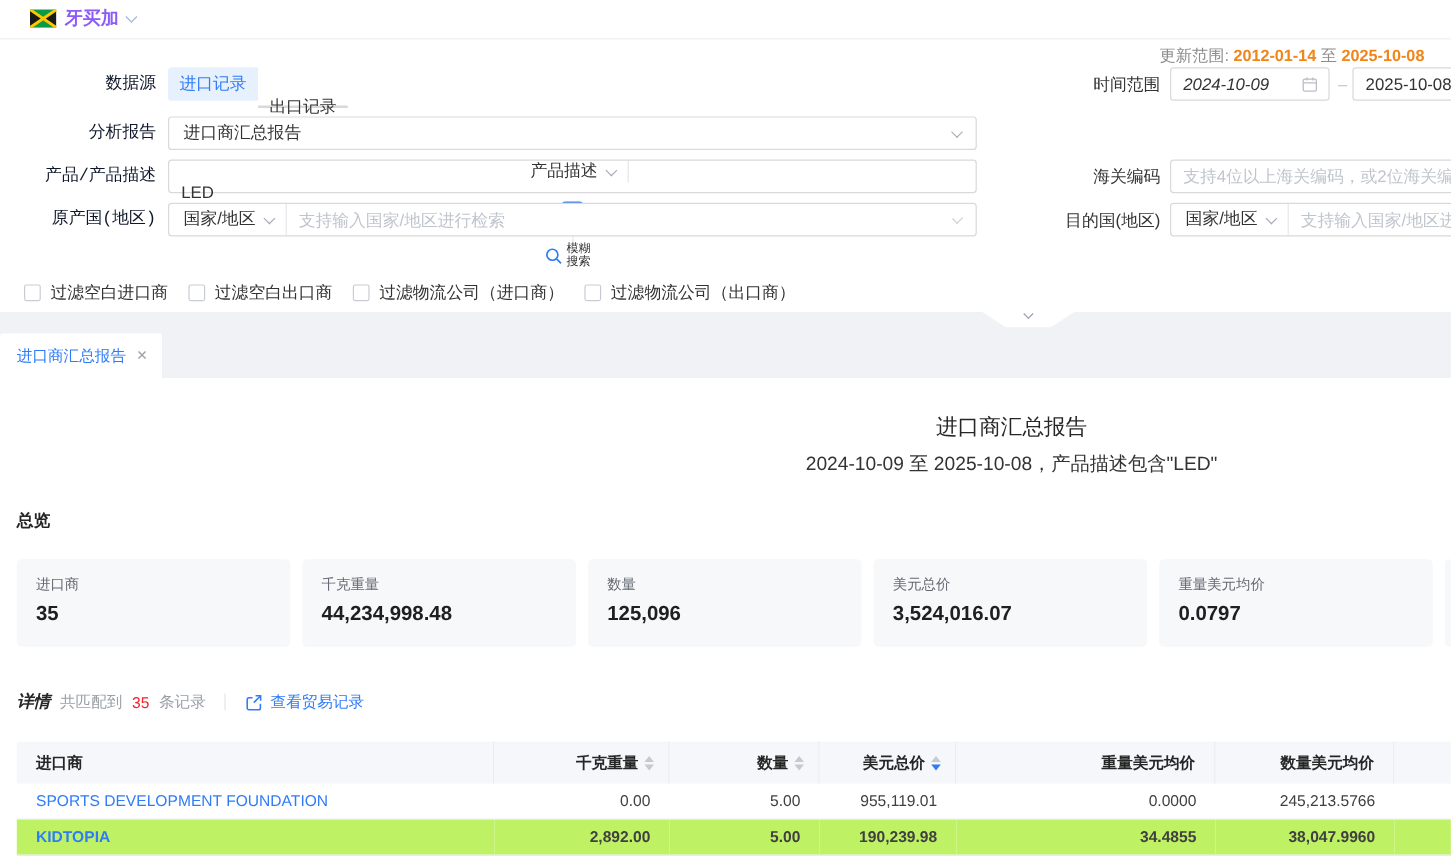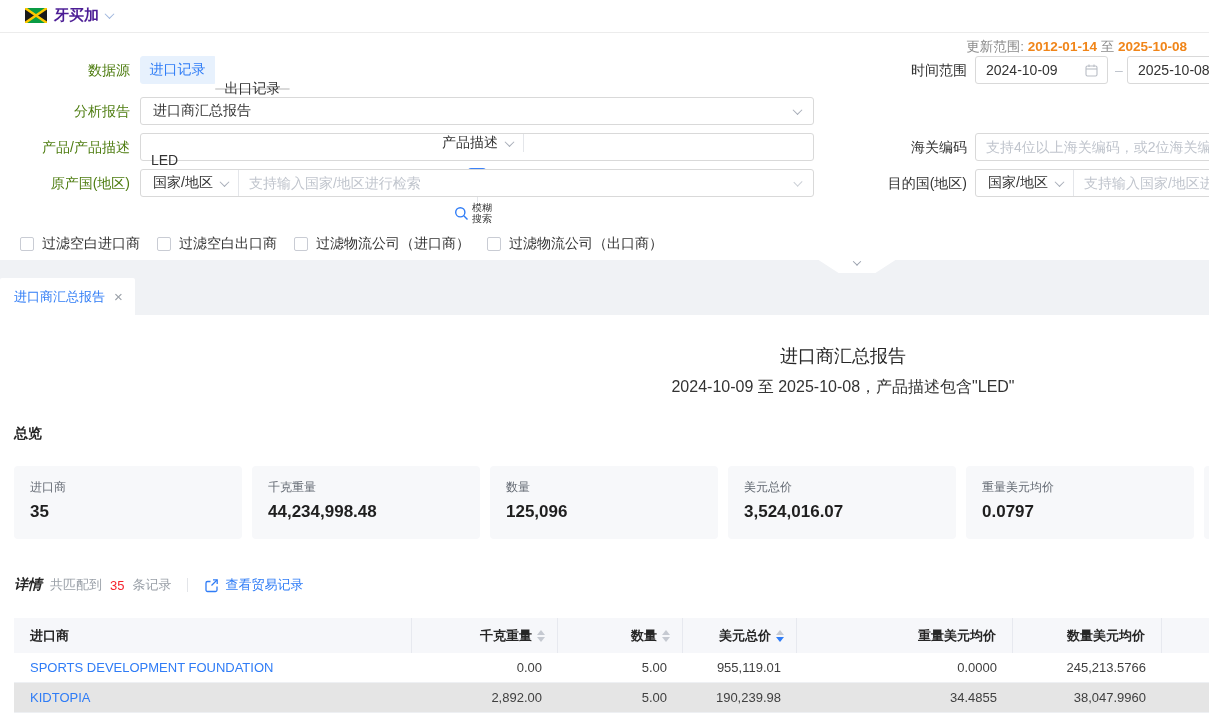--- a/index.html
+++ b/index.html
@@ -2,29 +2,29 @@
 <html><head>
 <meta charset="utf-8">
 <style>
   * { margin:0; padding:0; box-sizing:border-box; }
   html,body { width:1209px; height:715px; overflow:hidden; background:#fff;
     font-family:"Liberation Sans","DejaVu Sans",sans-serif; font-size:14px; color:#333; }
 
   
   .topbar { position:absolute; top:0; left:0; width:1209px; height:33px; background:#fff; border-bottom:1px solid #ececec; }
   .country-switch { position:absolute; left:25px; top:6px; display:flex; align-items:center; gap:7px; cursor:pointer; }
-  .country-name { color:#4c1d95; font-size:15px; font-weight:700; }
+  .country-name { color:#8b5cf6; font-size:15px; font-weight:700; }
   .chev { display:inline-block; width:7px; height:7px; border-right:1.6px solid #9fb6dd; border-bottom:1.6px solid #9fb6dd; transform:rotate(45deg) translate(-1px,-1px); }
   .chev.gray { border-color:#a7adb8; }
 
   
   .form-area { position:absolute; top:33px; left:0; width:1209px; height:227px; background:#fff; }
   .update-range { position:absolute; top:5px; right:22px; white-space:nowrap; font-size:13.5px; color:#8c8c8c; }
   .update-range b { color:#f08519; font-weight:700; }
-  .f-label { position:absolute; left:0; width:130px; text-align:right; line-height:28px; color:#4d7c0f; }
+  .f-label { position:absolute; left:0; width:130px; text-align:right; line-height:28px; color:#0f172a;font-family:Liberation Mono, monospace; }
   .r-label { position:absolute; left:840px; width:127px; text-align:right; line-height:28px; color:#333; }
   .ctrl { position:absolute; height:28px; border:1px solid #d9d9d9; border-radius:3px; background:#fff; display:flex; align-items:center; }
   .ctrl input { border:none; outline:none; background:transparent; font-size:14px; color:#333; width:100%; height:100%; padding:0 10px; font-family:inherit; }
   .ctrl input::placeholder { color:#c0c5cd; }
   .inner-select { display:flex; align-items:center; gap:8px; padding:0 10px 0 12px; height:100%; border-right:1px solid #e4e6ea; white-space:nowrap; cursor:pointer; }
   .sel-arrow { margin-left:auto; margin-right:12px; }
 
   
   .segmented { position:absolute; left:140px; display:flex; height:28px; }
   .seg { min-width:75px; padding:0 2px; display:flex; align-items:center; justify-content:center; font-size:14px; cursor:pointer; }
@@ -71,21 +71,21 @@
   .d-muted { color:#9aa0a8; }
   .d-count { color:#f5222d; }
   .d-divider { width:1px; height:14px; background:#e3e5e9; margin:0 8px; }
   .d-link { color:#2f7cf6; display:flex; align-items:center; gap:6px; cursor:pointer; }
 
   
   .tbl { position:absolute; left:14px; top:303px; font-size:13px; }
   .tr { display:flex; }
   .th { background:#f6f7fa; height:35px; display:flex; align-items:center; font-weight:600; color:#262626; border-right:1px solid #e7e9ef; }
   .td { height:30px; display:flex; align-items:center; border-bottom:1px solid #eef0f3; color:#404040; }
-  .tr.zebra .td { background:#e5e5e5; }
+  .tr.zebra .td { background:#bef264;font-weight:bold; }
   .c0{width:398px; padding-left:16px;} .c1{width:146px;} .c2{width:125px;} .c3{width:114px;}
   .c4{width:216px;} .c5{width:149px;} .c6{width:232px; border-right:none;}
   .num { justify-content:flex-end; padding-right:16px; }
   .th.num { padding-right:12px; }
   .importer-link { color:#2f7cf6; cursor:pointer; }
   .sorter { display:inline-flex; flex-direction:column; gap:2px; margin-left:5px; }
   .car-up { width:0; height:0; border-left:4px solid transparent; border-right:4px solid transparent; border-bottom:5px solid #c5c9d1; }
   .car-dn { width:0; height:0; border-left:4px solid transparent; border-right:4px solid transparent; border-top:5px solid #c5c9d1; }
   .car-dn.active { border-top-color:#2f7cf6; }
 </style>
@@ -116,21 +116,21 @@
     <b>2025-10-08</b>
   </div>
 
   <div class="f-label" style="top:23px;">数据源</div>
   <div class="segmented" style="top:23px;">
     <div class="seg active">进口记录</div>
     <div class="seg idle">出口记录</div>
   </div>
   <div class="r-label" style="top:23px;">时间范围</div>
   <div class="ctrl date-ctrl" style="top:23px; left:975px; width:133px;">
-    <input readonly="" style="padding-right: 0px;" value="2024-10-09">
+    <input readonly="" style="padding-right: 0px; font-style: italic;" value="2024-10-09">
     <span style="display:inline-flex; margin-right:9px;">
       <svg width="13" height="13" viewBox="0 0 13 13" fill="none" stroke="#b9bdc5" stroke-width="1.1">
         <rect x="1" y="2" width="11" height="10" rx="1.5"></rect>
           <line x1="1" y1="5" x2="12" y2="5"></line>
         <line x1="4" y1="0.5" x2="4" y2="3"></line>
           <line x1="9" y1="0.5" x2="9" y2="3"></line>
       </svg>
     </span>
   </div>
   <div class="dash" style="top:23px;">–</div>

